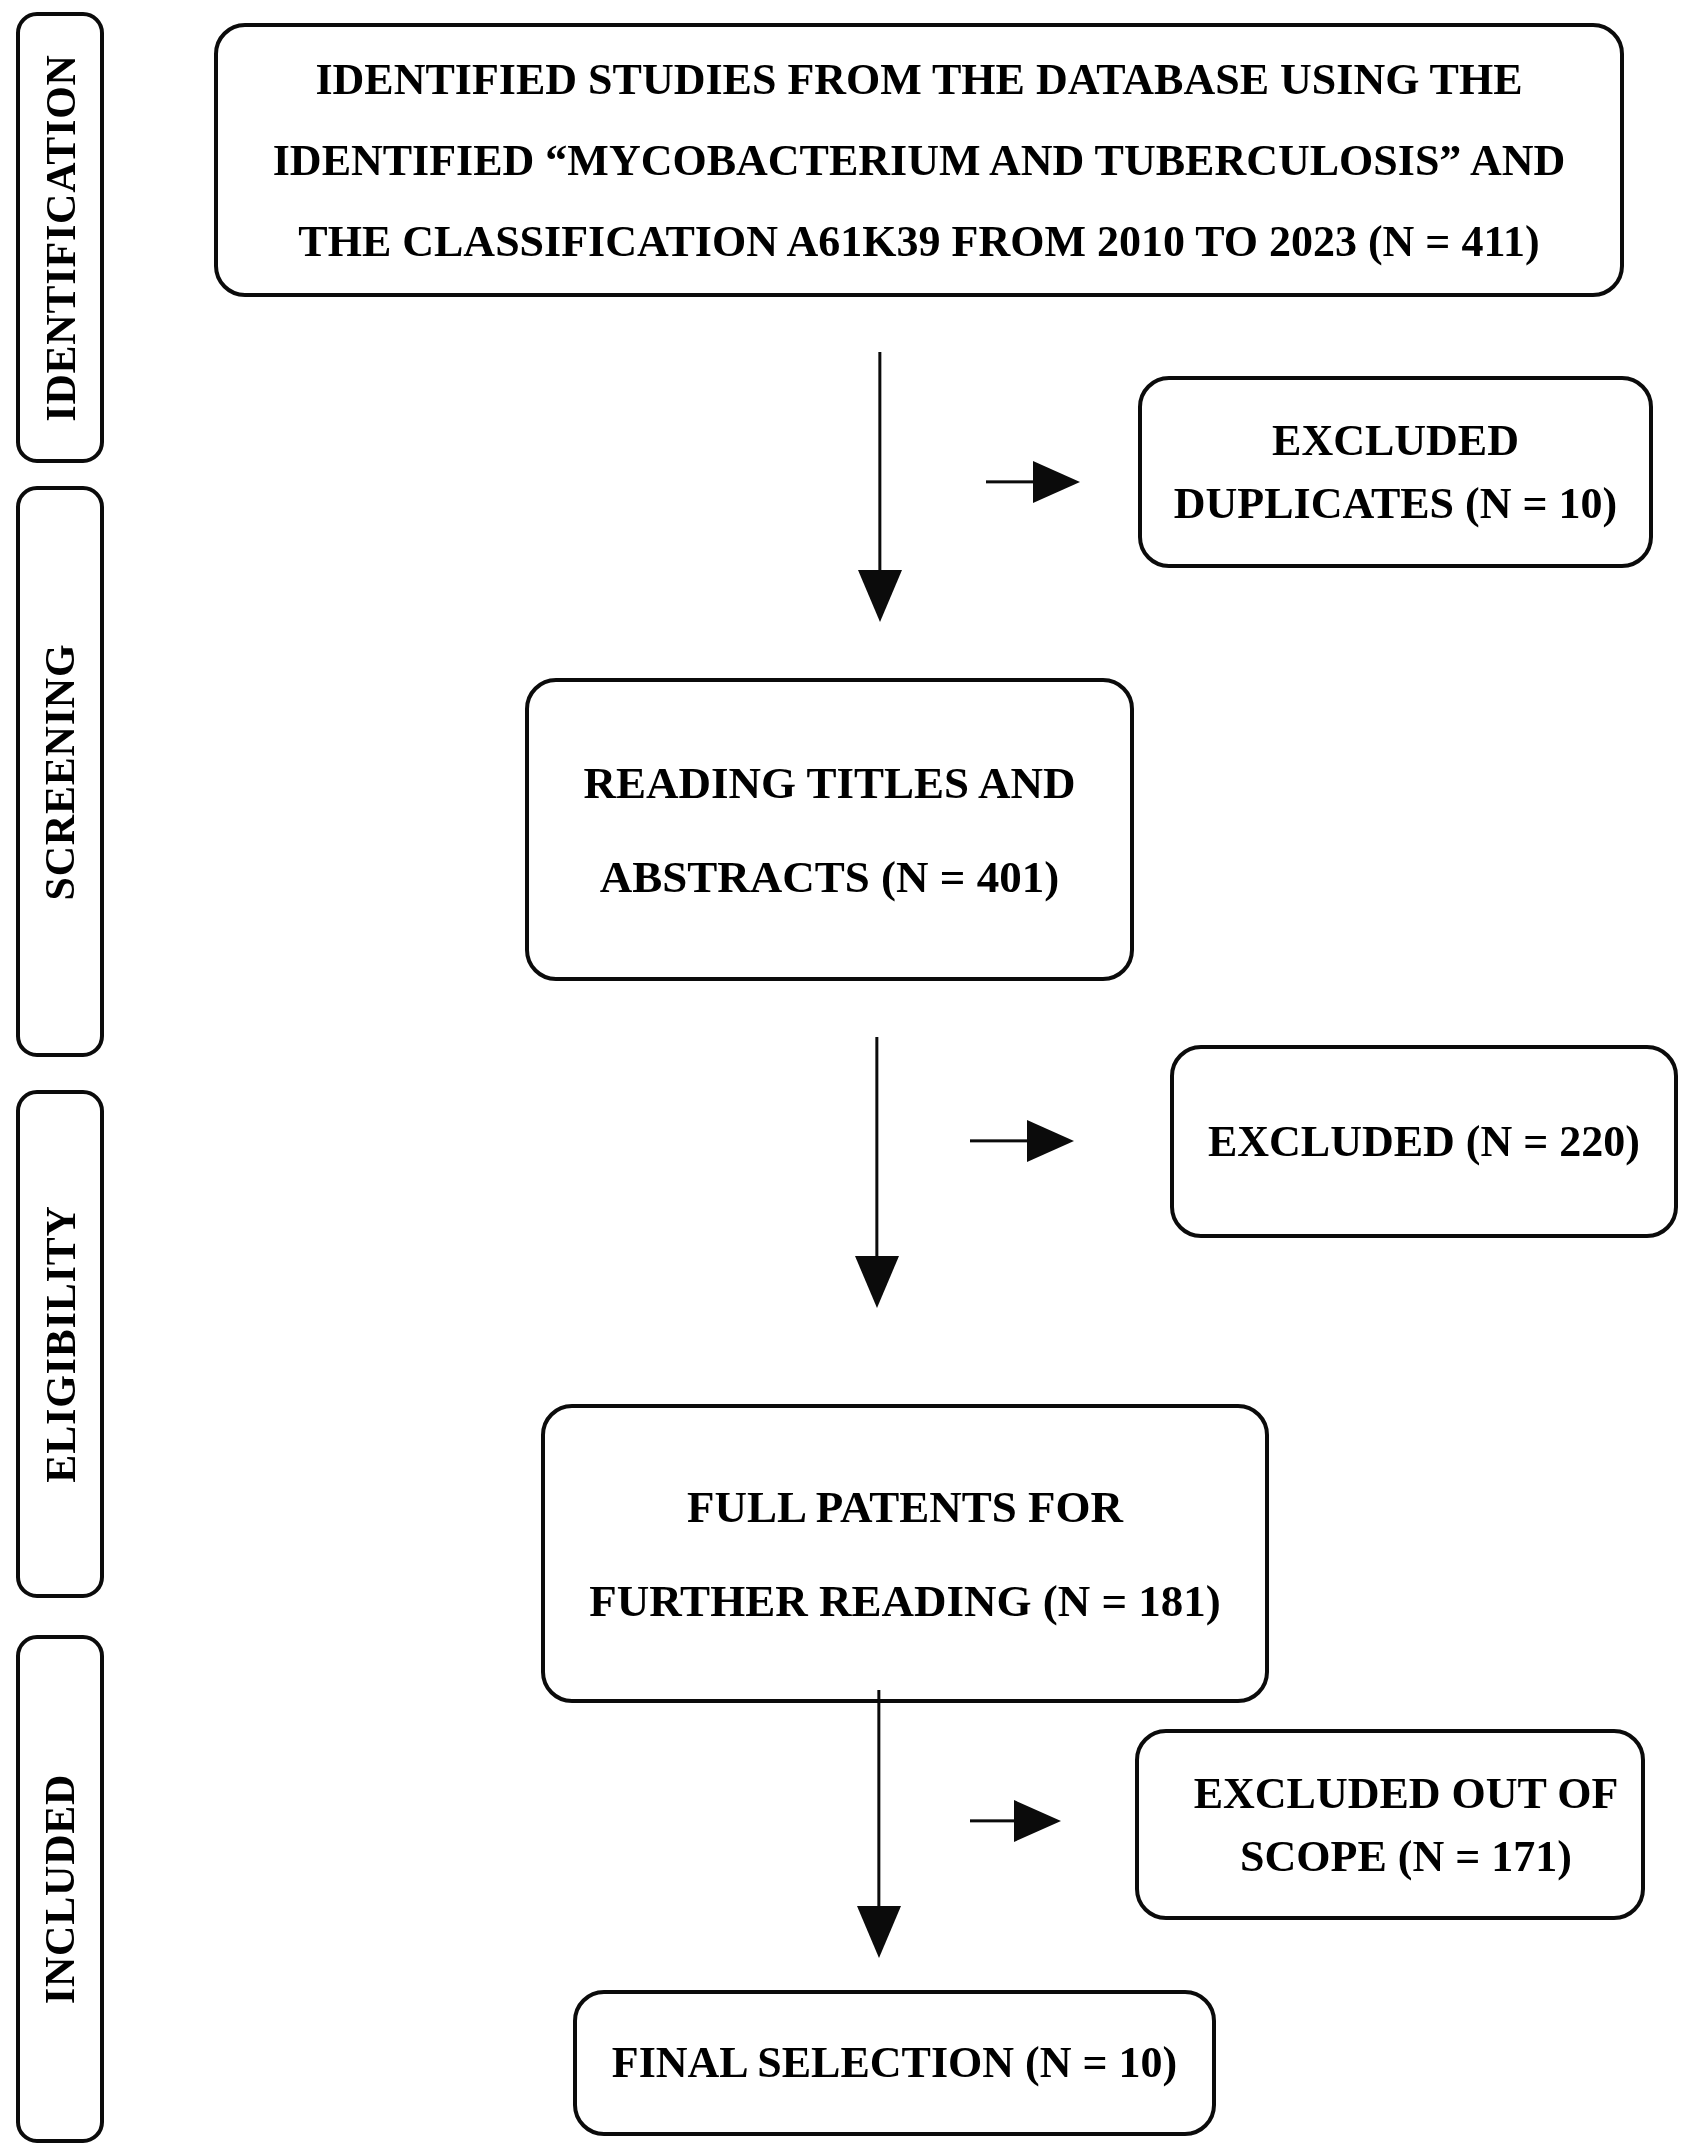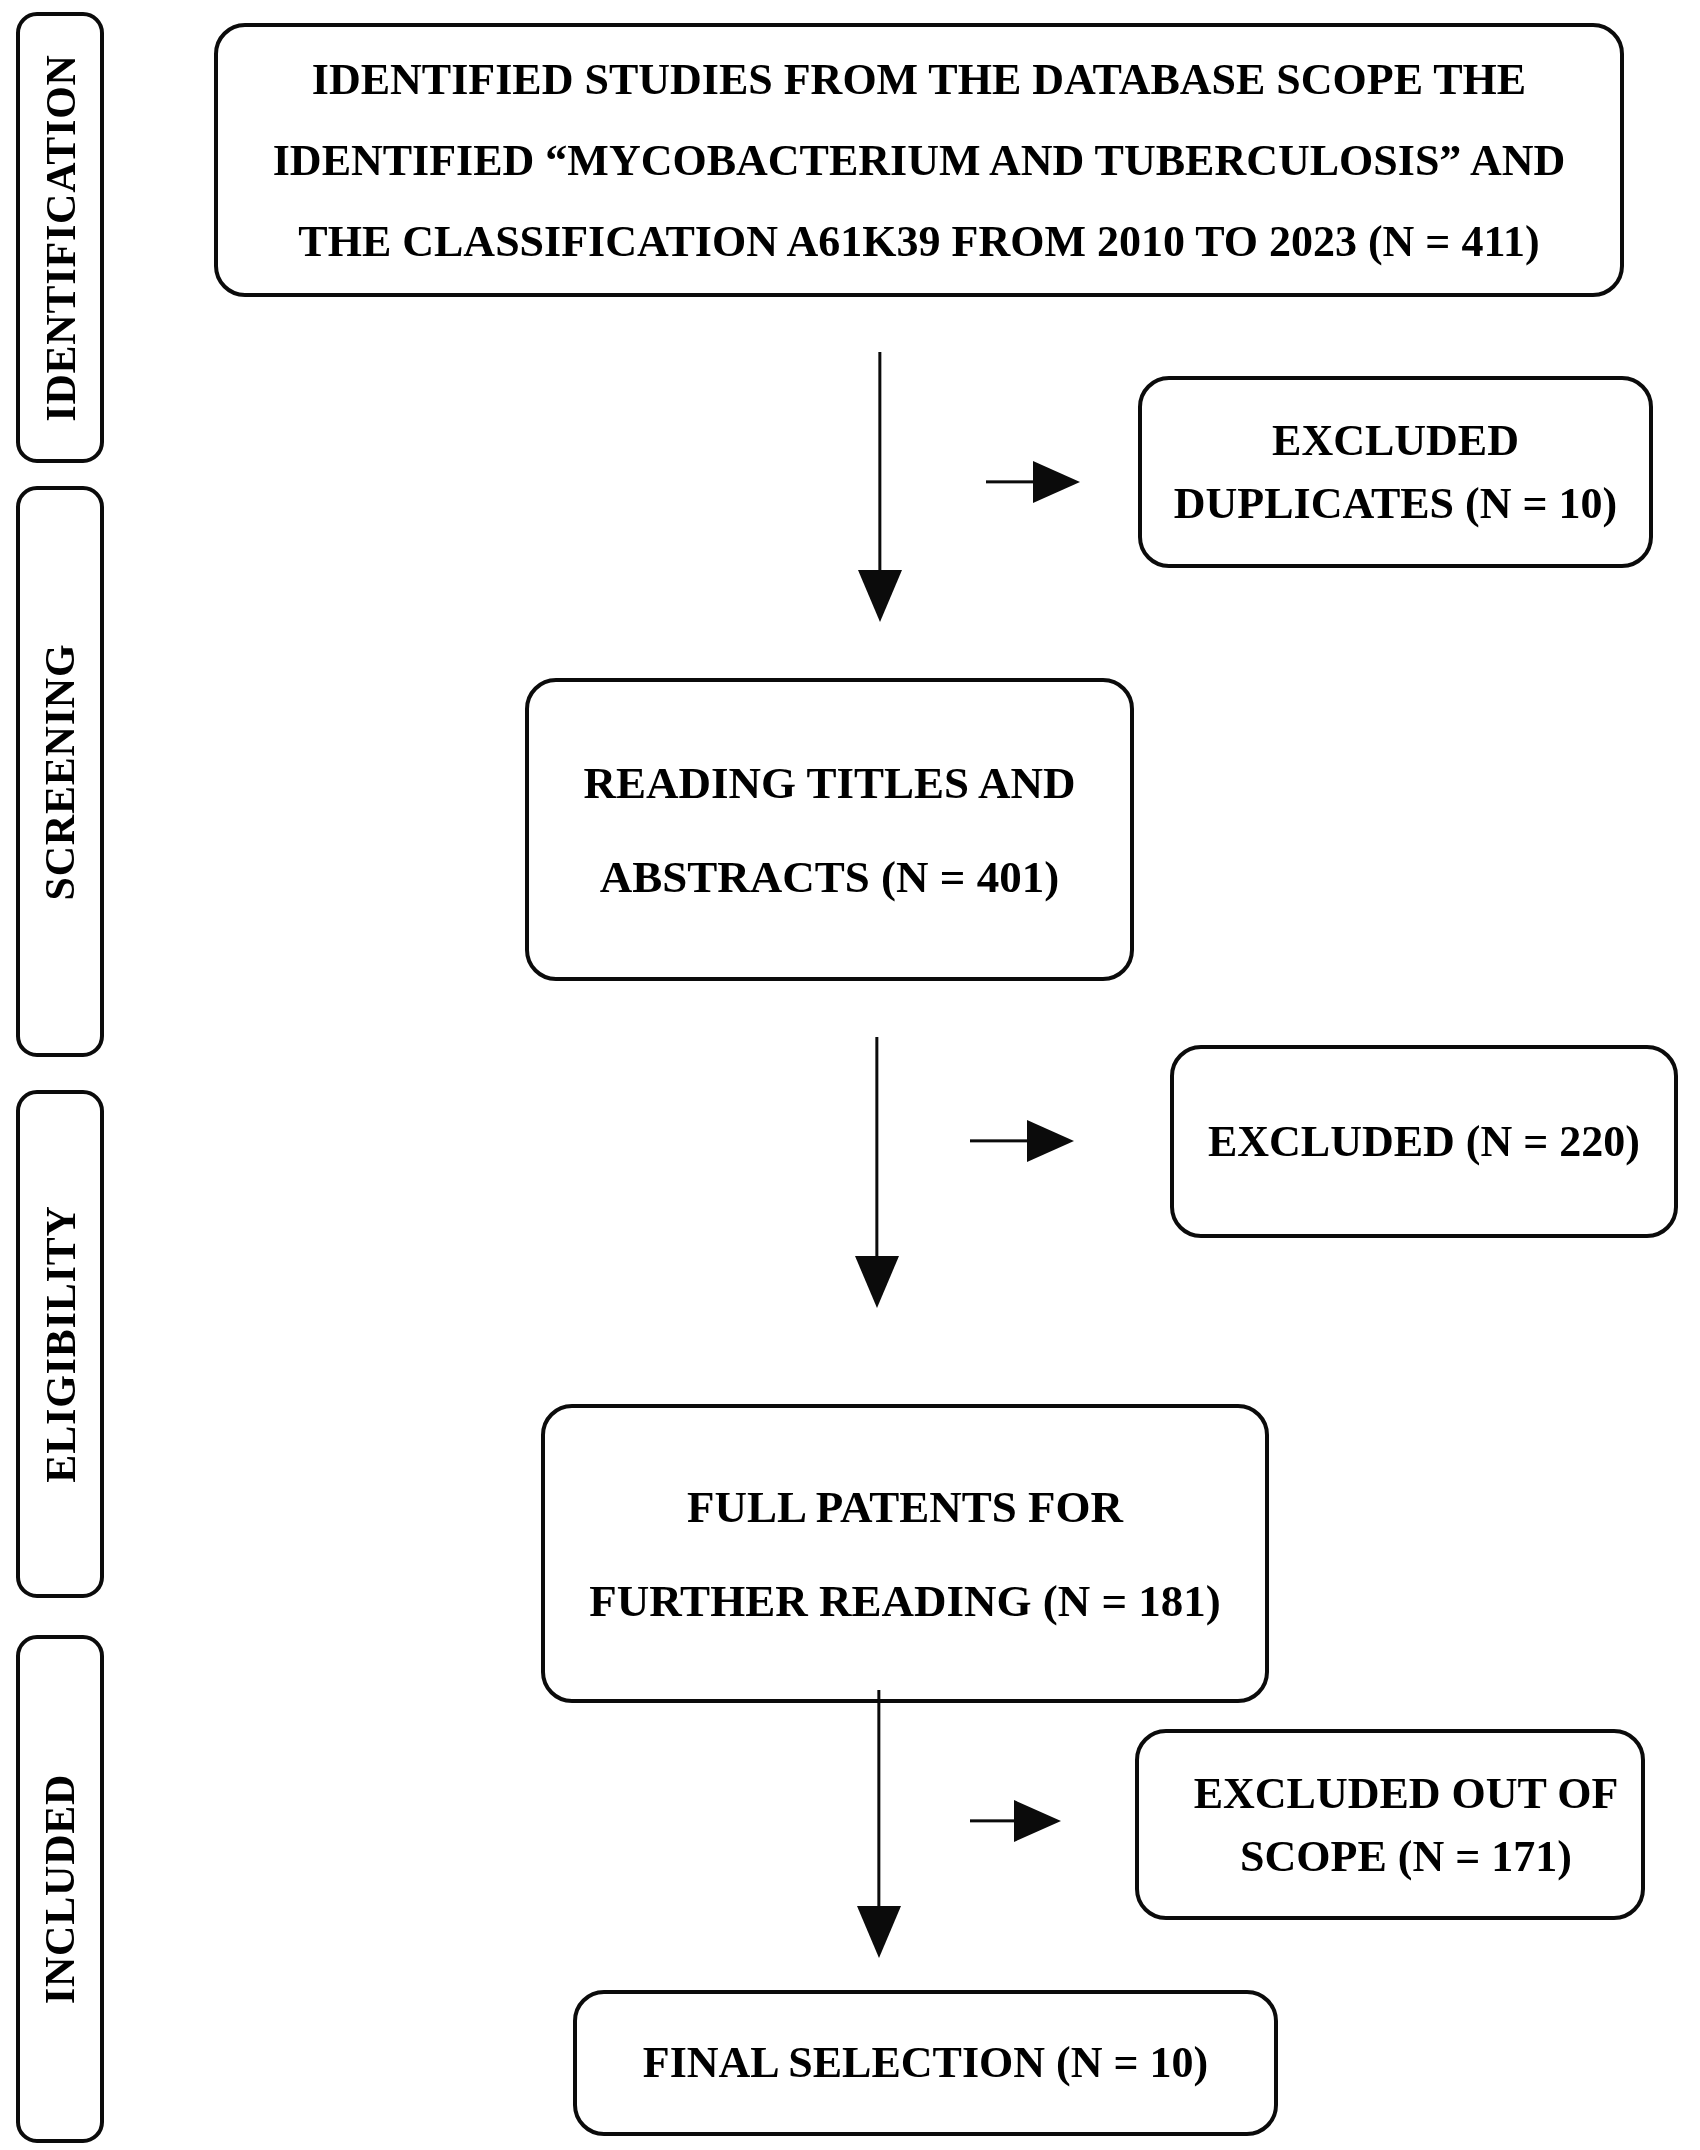--- a/index.html
+++ b/index.html
@@ -92,21 +92,21 @@
     <span class="stage-label">SCREENING</span>
   </div>
   <div class="stage" style="top:1090px;height:508px;">
     <span class="stage-label">ELIGIBILITY</span>
   </div>
   <div class="stage" style="top:1635px;height:508px;">
     <span class="stage-label">INCLUDED</span>
   </div>
 
   <div class="node node-identified" style="left:214px;top:23px;width:1410px;height:274px;">
-    <span class="line">IDENTIFIED STUDIES FROM THE DATABASE SCOPE THE</span>
+    <span class="line">IDENTIFIED STUDIES FROM THE DATABASE USING THE</span>
     <span class="line">IDENTIFIED “MYCOBACTERIUM AND TUBERCULOSIS” AND</span>
     <span class="line">THE CLASSIFICATION A61K39 FROM 2010 TO 2023 (N = 411)</span>
   </div>
 
   <div class="arrow-down" style="left:857px;top:352px;height:270px;">
     <div class="shaft"></div>
     <div class="head"></div>
   </div>
 
   <div class="arrow-right" style="left:986px;top:459px;width:94px;">
@@ -151,18 +151,18 @@
   <div class="arrow-right" style="left:970px;top:1798px;width:91px;">
     <div class="shaft"></div>
     <div class="head"></div>
   </div>
 
   <div class="node node-excl" style="left:1135px;top:1729px;width:510px;height:191px;padding-left:32px;">
     <span class="line">EXCLUDED OUT OF</span>
     <span class="line">SCOPE (N = 171)</span>
   </div>
 
-  <div class="node node-final" style="left:573px;top:1990px;width:705px;height:146px;">
+  <div class="node node-final" style="left:573px;top:1990px;width:643px;height:146px;">
     <span class="line">FINAL SELECTION (N = 10)</span>
   </div>
 
 </div>
 
 
 </body></html>

